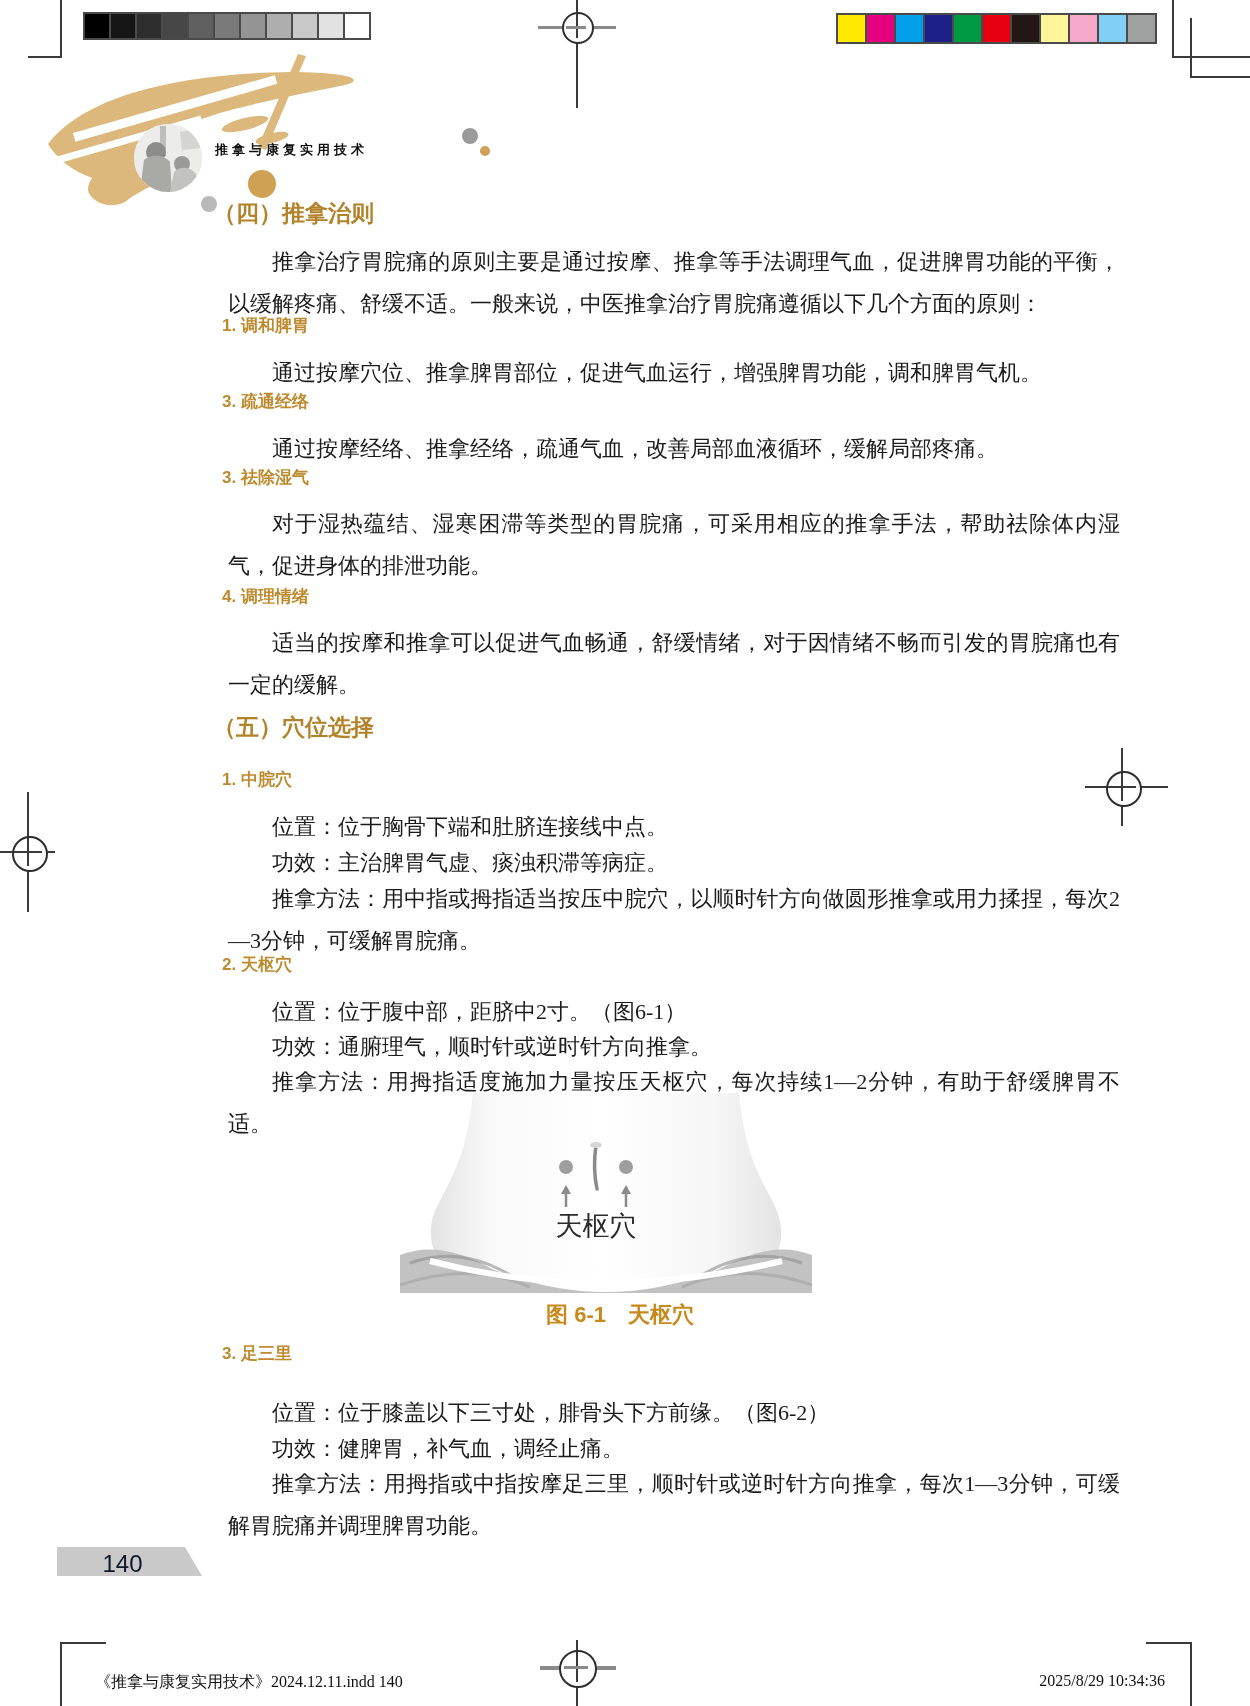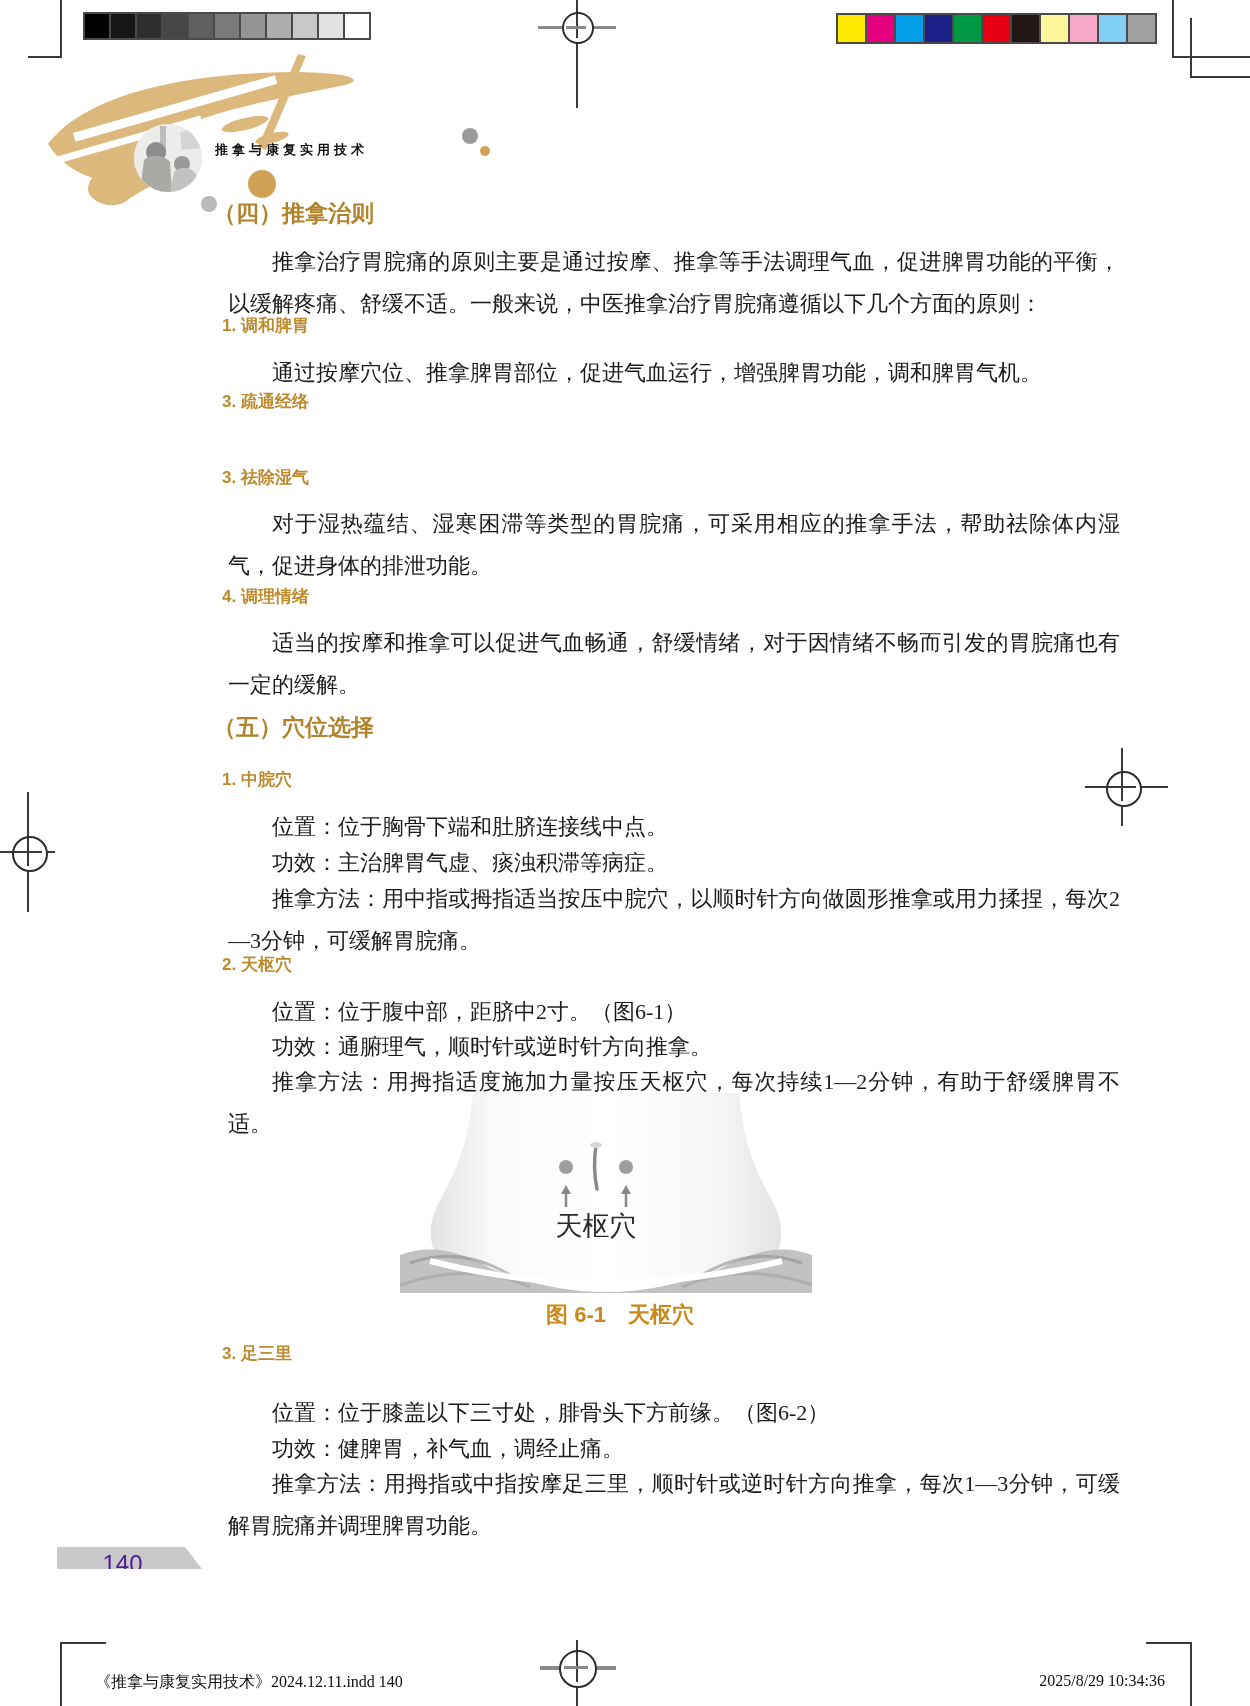--- a/index.html
+++ b/index.html
@@ -24,23 +24,23 @@
   .sub-head{position:absolute;left:222px;font-family:"Liberation Sans","DejaVu Sans",sans-serif;
       font-weight:600;font-size:17px;color:#bd8a2e;white-space:nowrap;}
   .bodytext{position:absolute;left:180px;width:892px;font-size:22px;line-height:42px;
       text-indent:44px;text-align:justify;color:#1b1b1b;margin-left:48px;}
   .caption{position:absolute;left:0;width:1240px;text-align:center;
       font-family:"Liberation Sans","DejaVu Sans",sans-serif;font-weight:bold;
       font-size:22px;color:#c8891c;}
   
   .figure-box{position:absolute;left:400px;top:1093px;width:412px;height:200px;background:#fff;}
   
-  .page-tab{position:absolute;left:57px;top:1547px;width:145px;height:22px;background:#c9c9c9;
+  .page-tab{position:absolute;left:57px;top:1547px;width:145px;height:29px;background:#c9c9c9;
       clip-path:polygon(0 0,128px 0,145px 100%,0 100%);
-      font-family:"Liberation Sans","DejaVu Sans",sans-serif;font-size:24px;color:#4c1d95;
+      font-family:"Liberation Sans","DejaVu Sans",sans-serif;font-size:24px;color:#0f172a;
       line-height:34px;text-align:center;padding-right:14px;box-sizing:border-box;}
   
   .footer-text{position:absolute;top:1672px;font-size:16px;color:#101010;white-space:nowrap;
       font-family:"Liberation Serif","DejaVu Serif",serif;}
 </style>
 </head>
 <body>
 
 <div class="page">
 
@@ -144,20 +144,21 @@
   <div class="dot" style="left:462px;top:128px;width:16px;height:16px;background:#9b9b9b;"></div>
   <div class="dot" style="left:480px;top:146px;width:10px;height:10px;background:#cfa154;"></div>
 
   <div class="sec-head" style="top:198px;">（四）推拿治则</div>
   <div class="bodytext" style="top:241px;">推拿治疗胃脘痛的原则主要是通过按摩、推拿等手法调理气血，促进脾胃功能的平衡，以缓解疼痛、舒缓不适。一般来说，中医推拿治疗胃脘痛遵循以下几个方面的原则：</div>
 
   <div class="sub-head" style="top:314px;">1. 调和脾胃</div>
   <div class="bodytext" style="top:352px;">通过按摩穴位、推拿脾胃部位，促进气血运行，增强脾胃功能，调和脾胃气机。</div>
 
   <div class="sub-head" style="top:390px;">3. 疏通经络</div>
+  <div class="bodytext" style="top:428px;">通过按摩经络、推拿经络，疏通气血，改善局部血液循环，缓解局部疼痛。</div>
 
   <div class="sub-head" style="top:466px;">3. 祛除湿气</div>
   <div class="bodytext" style="top:503px;">对于湿热蕴结、湿寒困滞等类型的胃脘痛，可采用相应的推拿手法，帮助祛除体内湿气，促进身体的排泄功能。</div>
 
   <div class="sub-head" style="top:585px;">4. 调理情绪</div>
   <div class="bodytext" style="top:622px;">适当的按摩和推拿可以促进气血畅通，舒缓情绪，对于因情绪不畅而引发的胃脘痛也有一定的缓解。</div>
 
   <div class="sec-head" style="top:712px;">（五）穴位选择</div>
 
   <div class="sub-head" style="top:768px;">1. 中脘穴</div>

